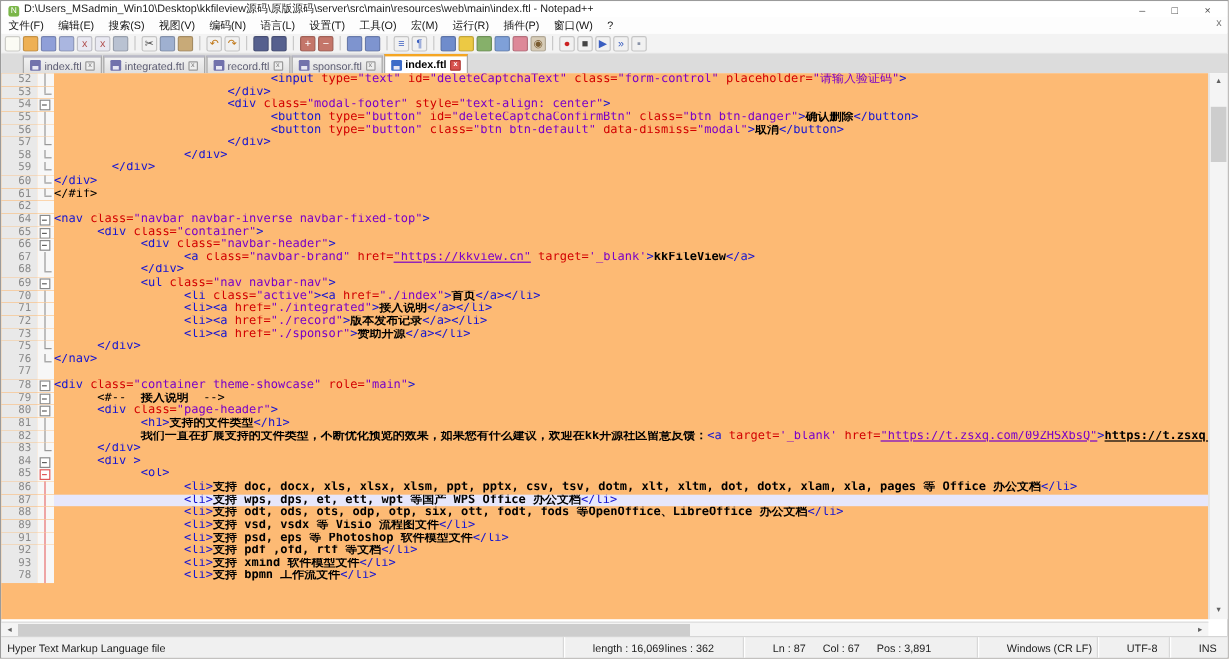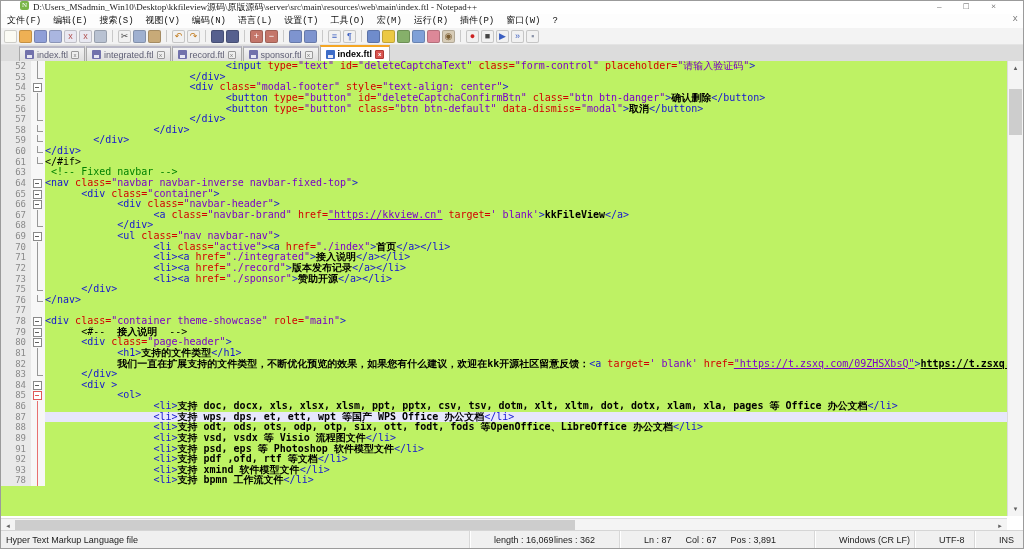--- a/index.html
+++ b/index.html
@@ -1,47 +1,47 @@
 <!DOCTYPE html>
 <html><head>
 <meta charset="utf-8">
 <style>
   * { margin:0; padding:0; box-sizing:border-box; }
   html,body { width:1024px; height:549px; overflow:hidden; font-family:"Liberation Sans",sans-serif; }
   .window { position:relative; width:1024px; height:549px; background:#fff; border:1px solid #9b9b9b; }
 
   
-  .titlebar { height:13px; background:#ffffff; display:flex; align-items:flex-start; padding:0 19px; font-size:9px; color:#222;font-family:Liberation Serif, serif; }
+  .titlebar { height:13px; background:#ffffff; display:flex; align-items:flex-end; padding:0 6px; font-size:9px; color:#222; }
   .app-icon { width:9px; height:9px; background:#7ab648; border-radius:2px; color:#fff; font-size:7px; line-height:9px; text-align:center; margin-right:4px; flex:0 0 9px; }
   .title-text { flex:1; white-space:nowrap; overflow:hidden; }
   .win-ctrls { display:flex; gap:22px; padding-right:8px; color:#555; font-size:9px; }
   .win-ctrls span { cursor:default; }
 
   
-  .menubar { height:14px; background:#fdfdfd; display:flex; align-items:flex-start; font-size:9px; color:#111; position:relative;font-family:Liberation Mono, monospace; }
+  .menubar { height:14px; background:#fdfdfd; display:flex; align-items:flex-start; font-size:9px; color:#111; position:relative; }
   .menu-item { padding:0 6px; height:14px; line-height:14px; }
   .menu-close { position:absolute; right:5px; top:0; font-size:9px; color:#777; }
 
   
   .toolbar { height:17px; background:#f3f3f3; display:flex; align-items:center; padding-left:3px; gap:2px; border-bottom:1px solid #e4e4e4; }
   .tbi { width:13px; height:13px; border-radius:2px; display:flex; align-items:center; justify-content:center; font-size:9px; line-height:13px; border:1px solid rgba(0,0,0,.18); }
   .tbsep { width:1px; height:12px; background:#c9c9c9; margin:0 3px; }
 
   
   .tabbar { height:16px; background:#dcdcdc; display:flex; align-items:flex-end; padding-left:18px; }
   .tab { height:15px; display:flex; align-items:center; gap:3px; padding:0 5px; border:1px solid #a9a9a9; border-bottom:none; background:linear-gradient(#f2f2f2,#dfdfdf); font-size:9px; color:#5e5e74; margin-right:1px; border-top:2px solid #b9b9c6; }
   .tab.active { background:#ffffff; border-top:2px solid #f5a623; color:#000; font-weight:bold; height:16px; }
   .floppy { width:9px; height:9px; border-radius:1px; background:#7272ac; position:relative; flex:0 0 9px; }
   .floppy::after { content:""; position:absolute; left:2px; bottom:1px; width:5px; height:3px; background:#e8e8f4; }
   .tab.active .floppy { background:#3d6cc8; }
   .tab-x { width:8px; height:8px; border:1px solid #9a9a9a; border-radius:1px; font-size:6px; line-height:6px; text-align:center; color:#777; background:#eee; }
   .tab.active .tab-x { background:#d9534f; border-color:#b03a36; color:#fff; width:9px; height:9px; line-height:7px; font-weight:bold; }
 
   
-  .editor { position:absolute; left:0; top:60px; right:16px; bottom:32px; background:#bef264; overflow:hidden;
+  .editor { position:absolute; left:0; top:60px; right:16px; bottom:32px; background:#fdba74; overflow:hidden;
             font-family:"DejaVu Sans Mono","Liberation Mono",monospace; font-size:10px; }
   .row { display:flex; height:10.63px; line-height:10.6px; overflow:hidden; }
   .ln { flex:0 0 30px; background:#e9e9e9; color:#8a8a8a; text-align:right; padding-right:5px; font-size:9px; }
   .fold { flex:0 0 14px; position:relative; background:#f7f7f7; }
   .code { flex:1; white-space:pre; overflow:hidden; color:#000; }
   .row.cur .code { background:#e7e7fb; }
   .f-mid::before { content:""; position:absolute; left:6px; top:0; bottom:0; width:1px; background:#989898; }
   .f-midRed::before { content:""; position:absolute; left:6px; top:0; bottom:0; width:1px; background:#e87070; }
   .f-end::before { content:""; position:absolute; left:6px; top:0; height:6px; width:1px; background:#989898; }
   .f-end::after { content:""; position:absolute; left:6px; top:6px; width:6px; height:1px; background:#989898; }
@@ -223,23 +223,23 @@
         <span class="ln">60</span>
         <span class="fold f-end"></span>
         <span class="code"><span class="tk-t">&lt;/div&gt;</span></span>
       </div>
       <div class="row">
         <span class="ln">61</span>
         <span class="fold f-end"></span>
         <span class="code"><span class="tk-k">&lt;/#if&gt;</span></span>
       </div>
       <div class="row">
-        <span class="ln">63</span>
+        <span class="ln">62</span>
         <span class="fold"></span>
-        <span class="code"> <span class="tk-c">&lt;!-- Fixed navbar --&gt;</span></span>
+        <span class="code"></span>
       </div>
       <div class="row">
         <span class="ln">64</span>
         <span class="fold f-start"></span>
         <span class="code"><span class="tk-t">&lt;nav </span><span class="tk-a">class=</span><span class="tk-s">"navbar navbar-inverse navbar-fixed-top"</span><span class="tk-t">&gt;</span></span>
       </div>
       <div class="row">
         <span class="ln">65</span>
         <span class="fold f-start"></span>
         <span class="code">      <span class="tk-t">&lt;div </span><span class="tk-a">class=</span><span class="tk-s">"container"</span><span class="tk-t">&gt;</span></span>

